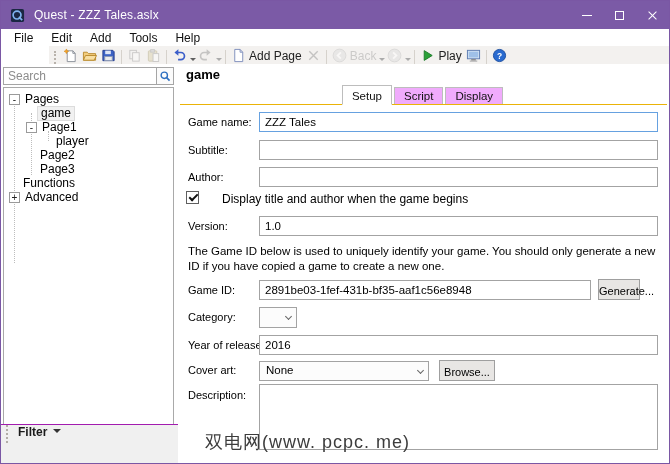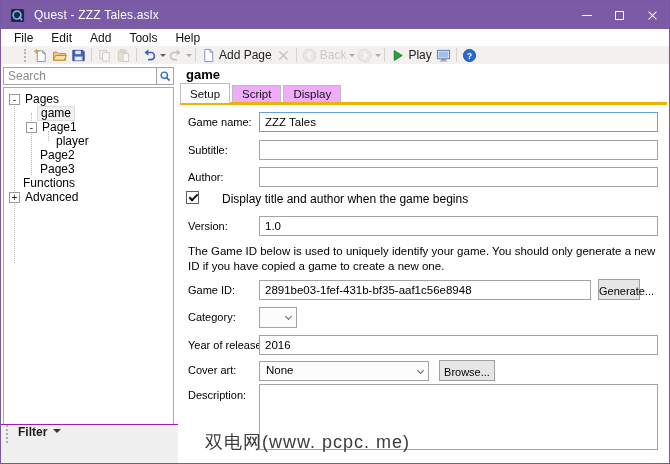--- a/index.html
+++ b/index.html
@@ -17,21 +17,21 @@
   .glyph-close { position:relative; width:11px; height:11px; }
   .glyph-close::before,.glyph-close::after { content:""; position:absolute; left:5px; top:0; width:1px; height:11px; background:#fff; }
   .glyph-close::before { transform:rotate(45deg); }
   .glyph-close::after { transform:rotate(-45deg); }
 
   
   .menubar { height:17px; background:#fff; display:flex; align-items:center; font-size:12px; padding-left:4px; color:#111; }
   .menu-item { padding:1px 9px; }
 
   
-  .toolbar { height:19px; background:#f3f1ef; border-bottom:1px solid #e4e1de; display:flex; align-items:center; padding-left:23px; font-size:12px; color:#222; }
+  .toolbar { height:19px; background:#f3f1ef; border-bottom:1px solid #e4e1de; display:flex; align-items:flex-end; padding-left:5px; font-size:12px; color:#222;margin-left:48px; }
   .tb-grip { height:13px; border-left:2px dotted #b8b2ab; margin-right:5px; }
   .tb-btn { height:17px; display:flex; align-items:center; padding:0 2px; gap:3px; }
   .tb-sep { width:1px; height:14px; background:#d6d2cc; margin:0 3px; flex:none; }
   .tb-ico { width:15px; height:15px; display:block; }
   .disabled { opacity:.45; }
   .gray-text { color:#9b9b9b; }
   .dd-caret { width:0; height:0; border:3px solid transparent; border-top:3px solid #5f5f5f; margin-top:3px; margin-left:1px; }
   .dd-caret.dim { border-top-color:#ababab; }
 
   
@@ -46,21 +46,21 @@
   .tsel { background:#f1f1f1; border:1px solid #dcdcdc; padding:0 3px; }
   .guide { position:absolute; border-left:1px dotted #bdbdbd; width:0; }
   .filterbar { position:absolute; left:0; right:0; bottom:0; height:39px; background:#f0f0f0; border-top:1px solid #a21caf; display:flex; align-items:flex-start; font-size:12px; }
   .filter-grip { height:18px; border-left:2px dotted #b2ada7; margin:0 10px 0 5px; }
   .filter-label { font-weight:bold; color:#1a1a1a; }
   .filter-caret { width:0; height:0; border:4px solid transparent; border-top:4px solid #333; margin-left:6px; margin-top:4px; }
 
   
   .mainpanel { position:absolute; top:63px; left:177px; right:0; bottom:0; background:#fff; }
   .main-title { position:absolute; top:3px; left:8px; font-size:13px; font-weight:bold; color:#000; }
-  .tabstrip { position:absolute; top:21px; left:2px; right:2px; height:20px; display:flex; align-items:flex-end; border-bottom:3px solid #eab308; }
+  .tabstrip { position:absolute; top:21px; left:2px; right:2px; height:20px; display:flex; align-items:flex-end; border-bottom:1px solid #eab308;justify-content:center; }
   .tab { font-size:11.5px; padding:2px 9px 2px; background:#f0abfc; border:1px solid #bdbdbd; border-bottom:none; margin-right:2px; height:17px; color:#111; }
   .tab.active { background:#fff; height:20px; padding-top:4px; margin-bottom:-1px; border-bottom:1px solid #fff; z-index:2; }
 
   .flabel { position:absolute; left:10px; font-size:11px; color:#000; white-space:nowrap; }
   .finput { position:absolute; left:81px; width:399px; height:20px; border:1px solid #a3a3a3; font-size:11.5px; padding:1px 5px; font-family:inherit; color:#000; background:#fff; }
   .finput.focused { border:1px solid #66a1e0; }
   .note { position:absolute; left:10px; width:476px; font-size:11.5px; line-height:14.5px; color:#000; }
   .btn { position:absolute; height:21px; background:#e8e6e4; border:1px solid #9f9f9f; font-size:11px; font-family:inherit; color:#000; text-align:center; padding-top:3px; }
   .dropdown { position:absolute; left:81px; height:20px; border:1px solid #a3a3a3; background:#fcfcfc; font-size:11.5px; padding:2px 18px 0 6px; color:#000; }
   .chev { position:absolute; right:5px; top:6px; width:5px; height:5px; border-right:1px solid #666; border-bottom:1px solid #666; transform:rotate(45deg); }

